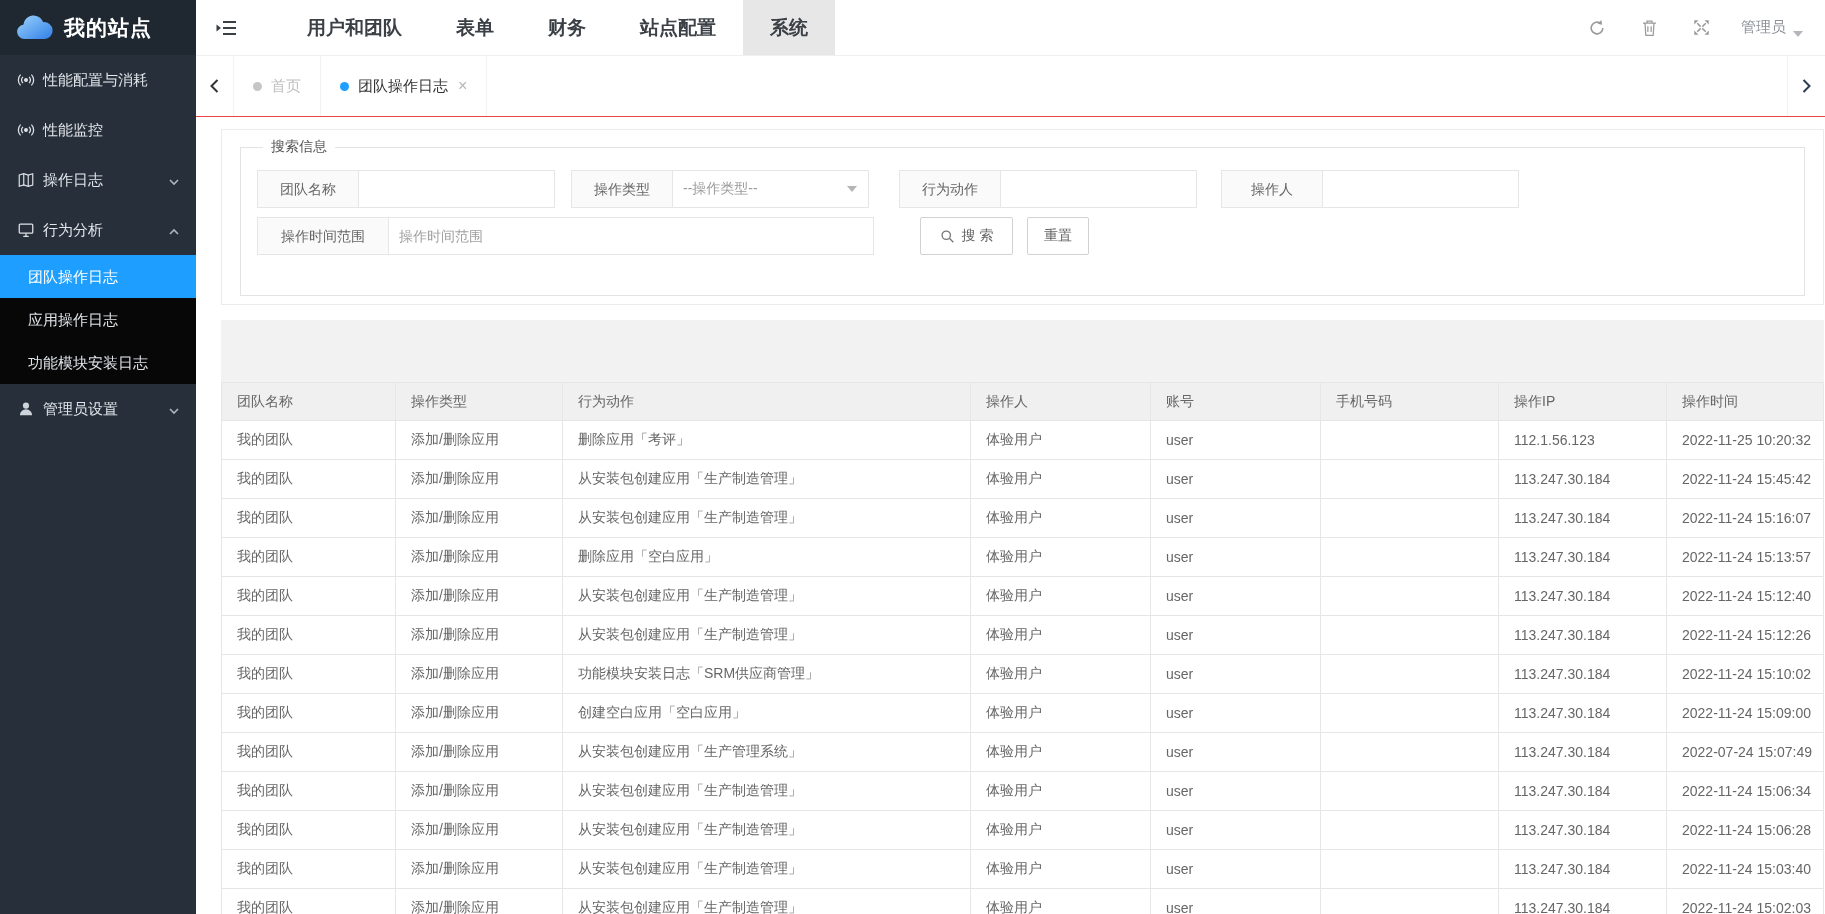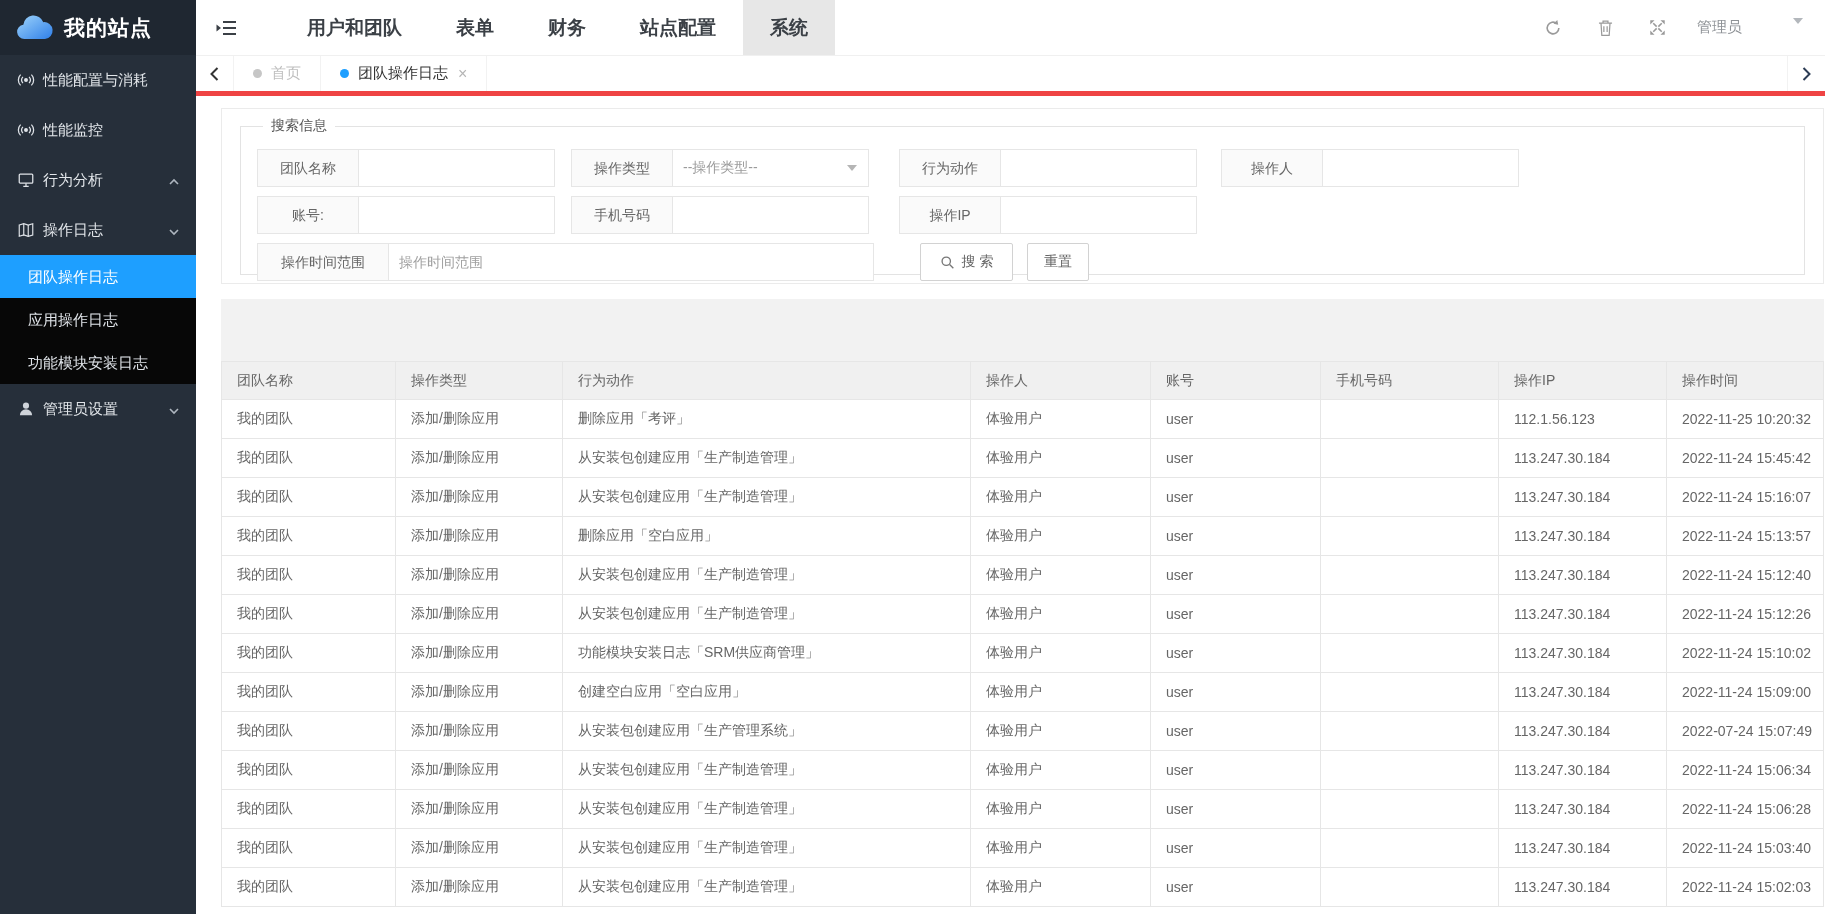--- a/index.html
+++ b/index.html
@@ -24,26 +24,26 @@
 
   
   .navbar { height:55px; background:#fff; display:flex; align-items:stretch; position:relative; }
   .collapse-btn { width:60px; display:flex; align-items:center; justify-content:center; cursor:pointer; }
   .nav-items { display:flex; align-items:stretch; margin-left:24px; }
   .nav-item { padding:0 27px; display:flex; align-items:center; color:#3b4046; font-weight:bold;
     font-size:19px; cursor:pointer; }
   .nav-item.active { background:#e7e7e7; }
   .nav-right { margin-left:auto; display:flex; align-items:center; padding-right:22px; }
   .nav-icon-btn { width:52px; height:55px; display:flex; align-items:center; justify-content:center; cursor:pointer; }
-  .user-menu { display:flex; align-items:flex-start; color:#8e9296; font-size:15px; cursor:pointer; padding-left:14px;gap:44px; }
+  .user-menu { display:flex; align-items:flex-end; color:#8e9296; font-size:15px; cursor:pointer; padding-left:14px; }
   .caret-down { width:0; height:0; border-left:5px solid transparent; border-right:5px solid transparent;
     border-top:6px solid #b3b7bc; margin-left:7px; }
 
   
-  .tabbar { height:41px; border-top:1px solid #f0f0f0; border-bottom:5px solid #ef4444;
+  .tabbar { height:62px; border-top:1px solid #f0f0f0; border-bottom:1px solid #ef4444;
     display:flex; align-items:stretch; background:#fff; }
   .tab-arrow { width:38px; display:flex; align-items:center; justify-content:center; cursor:pointer; }
   .tab-arrow.left { border-right:1px solid #f2f2f2; }
   .tab-arrow.right { border-left:1px solid #f2f2f2; margin-left:auto; }
   .tab { display:flex; align-items:center; padding:0 19px; border-right:1px solid #f2f2f2;
     cursor:pointer; font-size:15px; }
   .tab:first-of-type { border-left:1px solid #f2f2f2; }
   .tab .dot { width:9px; height:9px; border-radius:50%; margin-right:9px; }
   .tab.inactive { color:#bfbfbf; }
   .tab.inactive .dot { background:#c6c6c6; }
@@ -121,44 +121,44 @@
           <path d="M13.4 6.6a5 5 0 0 1 0 6.8"></path>
         <path d="M4 16a8.5 8.5 0 0 1 0-12"></path>
           <path d="M16 4a8.5 8.5 0 0 1 0 12"></path>
       </svg>
     </span>
     <span>性能监控</span>
   </div>
 
   <div class="side-item">
     <span class="s-icon">
+      <svg viewBox="0 0 20 20" fill="none" stroke="#dfe3e8" stroke-width="1.3">
+        <path d="M2.5 4.5l5-1.5 5 1.5 5-1.5v12.5l-5 1.5-5-1.5-5 1.5z"></path>
+        <path d="M7.5 3v13M12.5 4.5v13"></path>
+      </svg>
+    </span>
+    <span>操作日志</span>
+    <span class="chev">
+      <svg viewBox="0 0 12 12" fill="none" stroke="#aeb6bf" stroke-width="1.6">
+          <polyline points="2,4 6,8 10,4"></polyline>
+        </svg>
+    </span>
+  </div>
+
+  <div class="side-item">
+    <span class="s-icon">
       <svg viewBox="0 0 20 20" fill="none" stroke="#dfe3e8" stroke-width="1.4">
         <rect x="2.5" y="3.5" width="15" height="10" rx="1"></rect>
         <path d="M7 17h6M10 13.5V17"></path>
       </svg>
     </span>
     <span>行为分析</span>
     <span class="chev">
       <svg viewBox="0 0 12 12" fill="none" stroke="#aeb6bf" stroke-width="1.6">
           <polyline points="2,8 6,4 10,8"></polyline>
-        </svg>
-    </span>
-  </div>
-
-  <div class="side-item">
-    <span class="s-icon">
-      <svg viewBox="0 0 20 20" fill="none" stroke="#dfe3e8" stroke-width="1.3">
-        <path d="M2.5 4.5l5-1.5 5 1.5 5-1.5v12.5l-5 1.5-5-1.5-5 1.5z"></path>
-        <path d="M7.5 3v13M12.5 4.5v13"></path>
-      </svg>
-    </span>
-    <span>操作日志</span>
-    <span class="chev">
-      <svg viewBox="0 0 12 12" fill="none" stroke="#aeb6bf" stroke-width="1.6">
-          <polyline points="2,4 6,8 10,4"></polyline>
         </svg>
     </span>
   </div>
 
   <div class="submenu">
     <div class="sub-item active">团队操作日志</div>
     <div class="sub-item">应用操作日志</div>
     <div class="sub-item">功能模块安装日志</div>
   </div>
 
@@ -265,34 +265,20 @@
         <div class="f-group g3">
           <span class="f-label">行为动作</span>
           <input class="f-input" style="">
         </div>
         <div class="f-group g4">
           <span class="f-label">操作人</span>
           <input class="f-input" style="">
         </div>
       </div>
 
-      <div class="f-row">
-        <div class="f-group">
-          <span class="f-label">账号:</span>
-          <input class="f-input" style="">
-        </div>
-        <div class="f-group g2">
-          <span class="f-label">手机号码</span>
-          <input class="f-input" style="">
-        </div>
-        <div class="f-group g3">
-          <span class="f-label">操作IP</span>
-          <input class="f-input" style="">
-        </div>
-      </div>
 
       <div class="f-row">
         <div class="f-group">
           <span class="f-label wide">操作时间范围</span>
           <input class="f-input time" placeholder="操作时间范围" style="">
         </div>
         <button class="btn search">
           <svg width="15" height="15" viewBox="0 0 18 18" fill="none" stroke="#777" stroke-width="1.6">
             <circle cx="7.5" cy="7.5" r="5"></circle>
               <path d="M11.5 11.5L16 16"></path>

